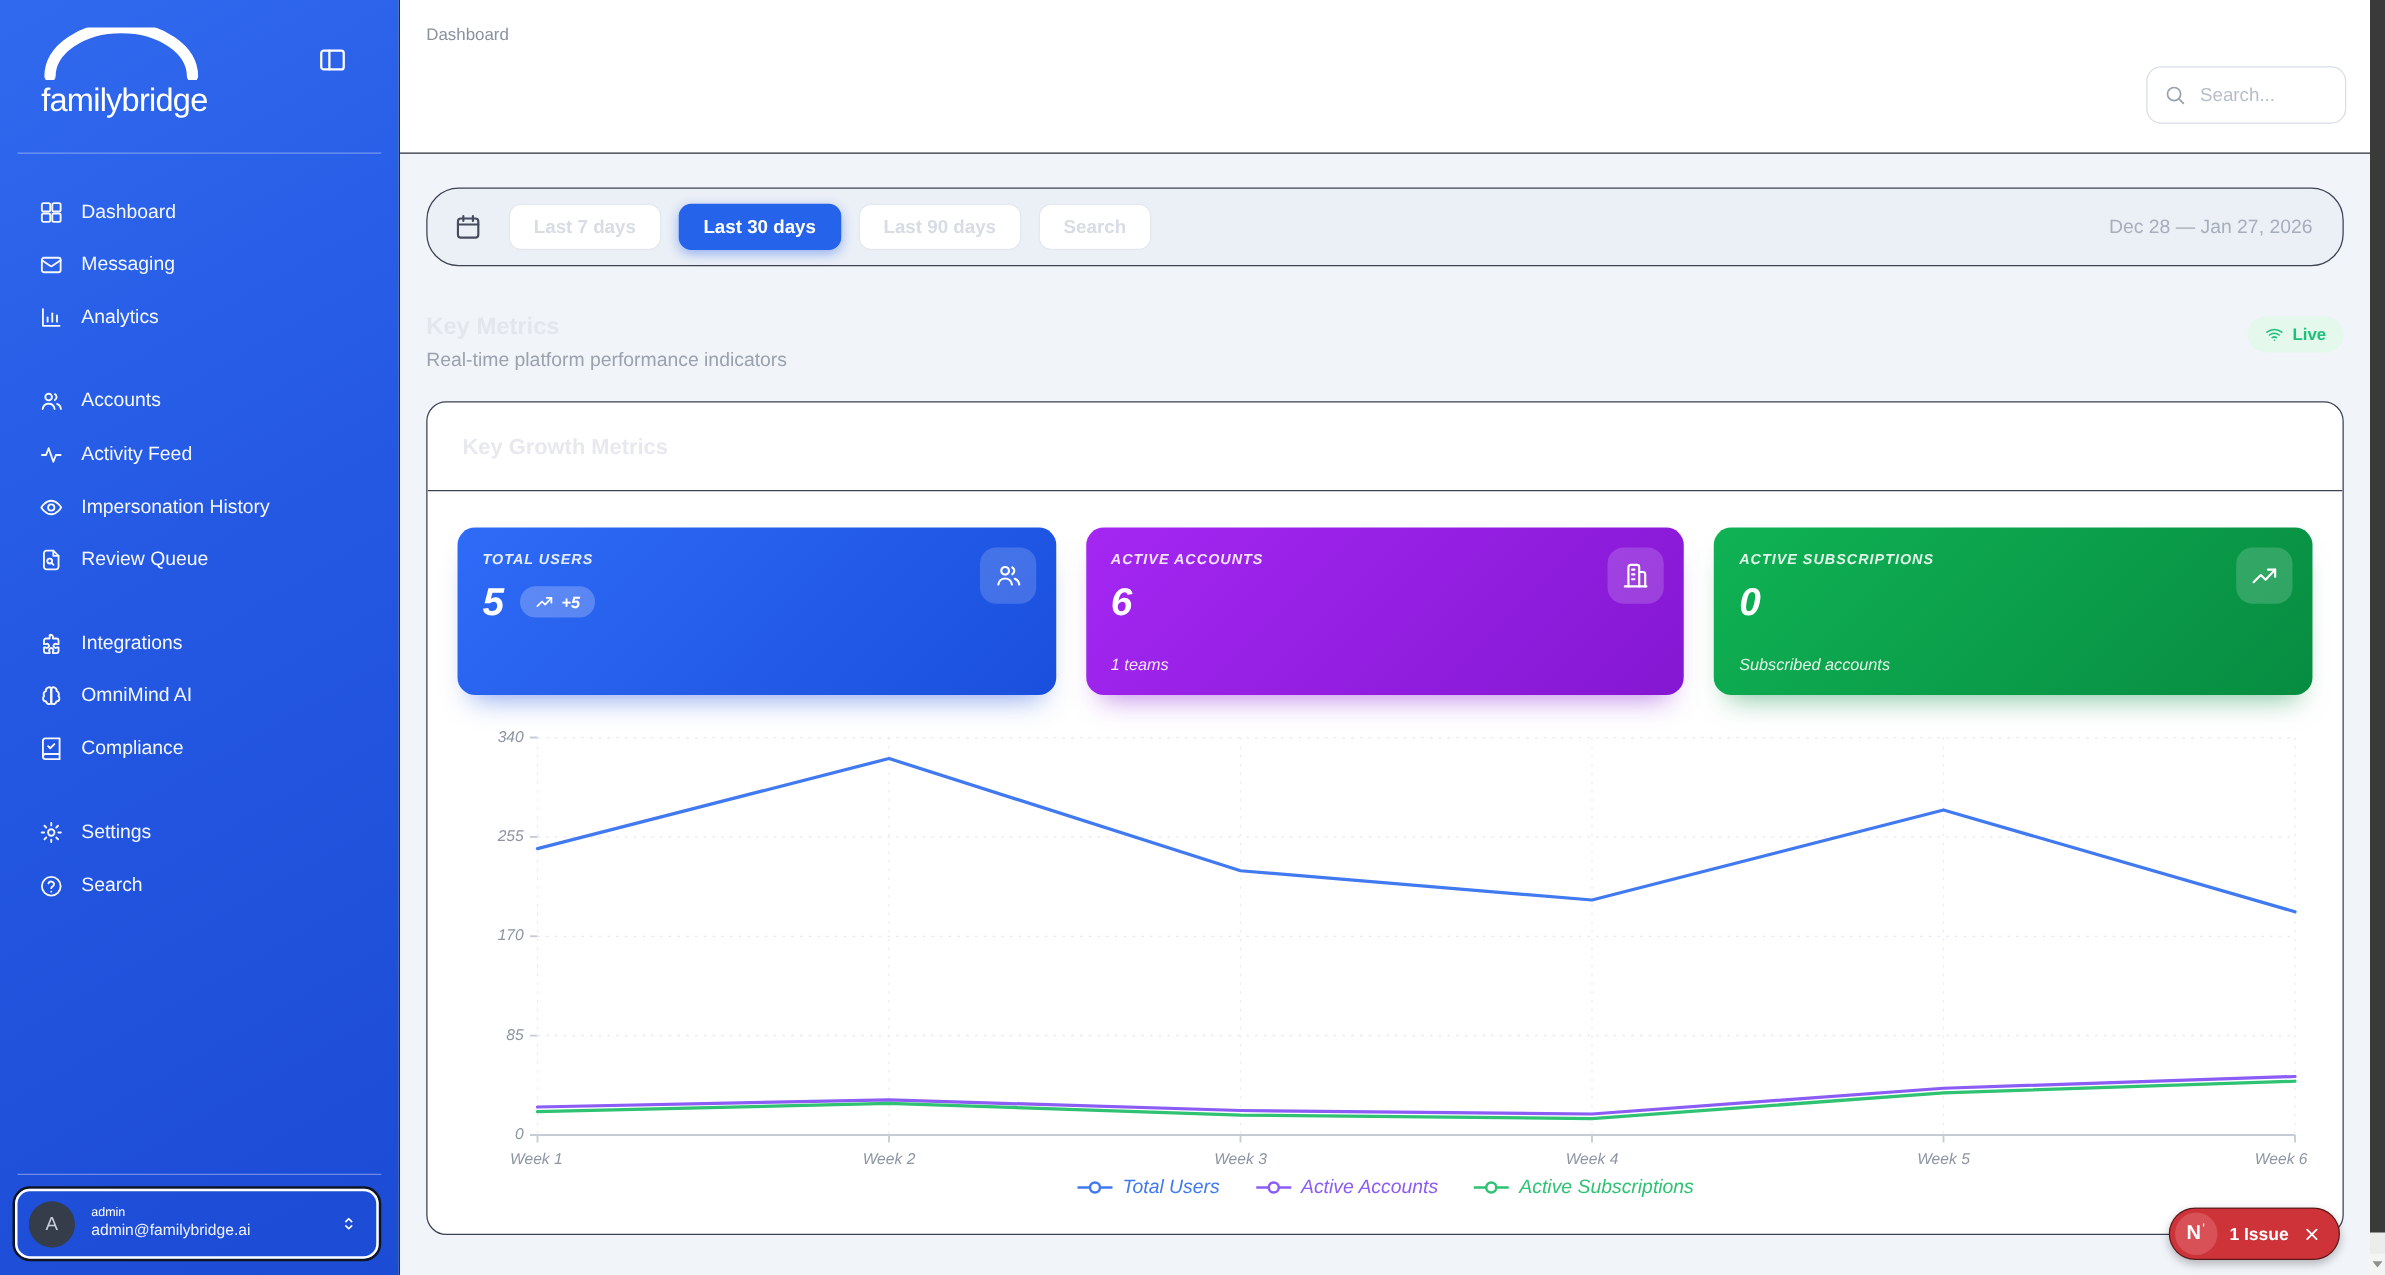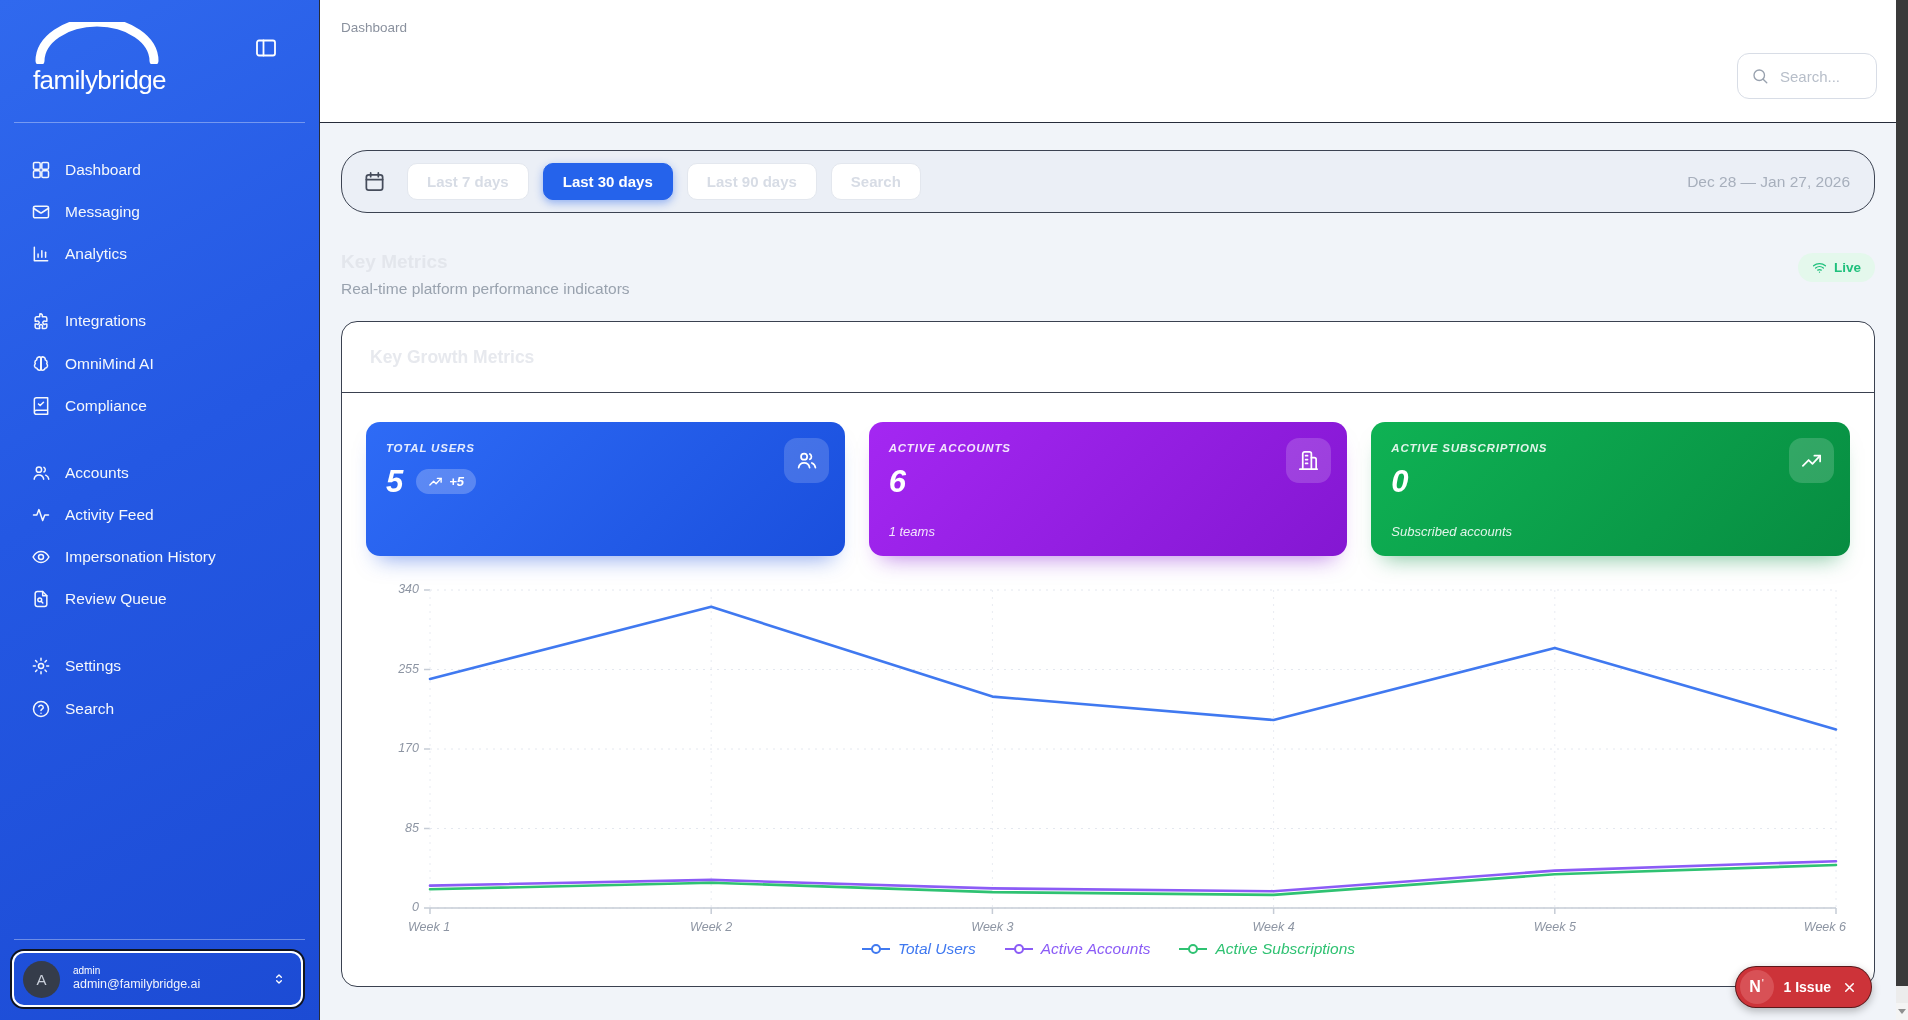--- a/index.html
+++ b/index.html
@@ -39,21 +39,21 @@
     display:flex; align-items:center; justify-content:center; font-size:15px; color:#c9cfda; }
   .user-meta { line-height:1.25; }
   .user-name { font-size:10px; }
   .user-email { font-size:12.5px; opacity:.93; }
   .user-chip .chevrons { margin-left:auto; width:16px; height:16px; }
 
   
   main { flex:1; min-width:0; display:flex; flex-direction:column; }
   .topbar { height:123px; flex:0 0 123px; background:#fff; border-bottom:1px solid #262c3a; position:relative; }
   .crumb { position:absolute; top:20px; left:21px; font-size:13.5px; color:#8a919e; }
-  .search { position:absolute; top:53px; right:19px; width:140px; height:46px;
+  .search { position:absolute; top:53px; right:19px; width:160px; height:46px;
     border:1.5px solid #d8dde6; border-radius:12px; background:#fff;
     display:flex; align-items:center; gap:9px; padding:12px 13px; }
   .search svg { width:18px; height:18px; color:#98a1ae; flex:0 0 18px; }
   .search input { border:none; outline:none; width:100%; font-size:15px; color:#4a5160; background:transparent; font-family:inherit; }
   .search input::placeholder { color:#b7bec9; }
 
   .content { flex:1; padding:27px 21px 0; }
 
   .filter-bar { height:63px; background:#ebeff6; border:1.5px solid #3c4352; border-radius:26px;
     display:flex; align-items:center; padding:0 24px 0 21px; gap:12px; }
@@ -159,43 +159,20 @@
               <path d="M8.5 16v-4"></path>
               <path d="M13 16V8"></path>
               <path d="M17.5 16v-6"></path>
             </svg>
             <span>Analytics</span>
           </div>
         </div>
         <div class="nav-group">
           <div class="nav-item">
             <svg viewBox="0 0 24 24" fill="none" stroke="currentColor" stroke-width="1.8" stroke-linecap="round" stroke-linejoin="round">
-              <path d="M10.4 3.8a2 2 0 0 1 3.2 1.6V7h3.4A2 2 0 0 1 19 9v3.4h-1.6a2 2 0 1 0 0 3.2H19V19a2 2 0 0 1-2 2h-3.4v-1.6a2 2 0 1 0-3.2 0V21H7a2 2 0 0 1-2-2v-3.4h1.6a2 2 0 1 0 0-3.2H5V9a2 2 0 0 1 2-2h3.4V5.4c0-.6.4-1.2 1-1.6z"></path>
-            </svg>
-            <span>Integrations</span>
-          </div>
-          <div class="nav-item">
-            <svg viewBox="0 0 24 24" fill="none" stroke="currentColor" stroke-width="1.8" stroke-linecap="round" stroke-linejoin="round">
-              <path d="M12 4.5c-.9-1-2.4-1.3-3.6-.6C7.2 4.5 6.6 5.8 6.9 7 5.6 7.4 4.7 8.6 4.7 10c0 .6.2 1.2.5 1.7-.8.7-1.2 1.8-1 2.9.3 1.4 1.5 2.4 2.9 2.4.3 1.4 1.6 2.5 3.1 2.5.7 0 1.3-.2 1.8-.6z"></path>
-              <path d="M12 4.5c.9-1 2.4-1.3 3.6-.6 1.2.6 1.8 1.9 1.5 3.1 1.3.4 2.2 1.6 2.2 3 0 .6-.2 1.2-.5 1.7.8.7 1.2 1.8 1 2.9-.3 1.4-1.5 2.4-2.9 2.4-.3 1.4-1.6 2.5-3.1 2.5-.7 0-1.3-.2-1.8-.6z"></path>
-              <path d="M12 5v13.8"></path>
-            </svg>
-            <span>OmniMind AI</span>
-          </div>
-          <div class="nav-item">
-            <svg viewBox="0 0 24 24" fill="none" stroke="currentColor" stroke-width="1.8" stroke-linecap="round" stroke-linejoin="round">
-              <path d="M4 19.5v-15A2.5 2.5 0 0 1 6.5 2H20v20H6.5a2.5 2.5 0 0 1 0-5H20"></path>
-              <path d="M9 9.5l2 2 4-4"></path>
-            </svg>
-            <span>Compliance</span>
-          </div>
-        </div>
-        <div class="nav-group">
-          <div class="nav-item">
-            <svg viewBox="0 0 24 24" fill="none" stroke="currentColor" stroke-width="1.8" stroke-linecap="round" stroke-linejoin="round">
               <circle cx="9.5" cy="8" r="3.2"></circle>
               <path d="M3.8 19.4c.5-3 2.9-5 5.7-5s5.2 2 5.7 5"></path>
               <path d="M15.5 5.2a3.2 3.2 0 0 1 0 5.6"></path>
               <path d="M17.6 14.6c1.9.7 3.3 2.3 3.7 4.8"></path>
             </svg>
             <span>Accounts</span>
           </div>
           <div class="nav-item">
             <svg viewBox="0 0 24 24" fill="none" stroke="currentColor" stroke-width="1.8" stroke-linecap="round" stroke-linejoin="round">
               <path d="M3 12h4l2.5-6.5L14 18.5 16.5 12H21"></path>
@@ -210,20 +187,43 @@
             <span>Impersonation History</span>
           </div>
           <div class="nav-item">
             <svg viewBox="0 0 24 24" fill="none" stroke="currentColor" stroke-width="1.8" stroke-linecap="round" stroke-linejoin="round">
               <path d="M14 3H7.5A2.5 2.5 0 0 0 5 5.5v13A2.5 2.5 0 0 0 7.5 21h9a2.5 2.5 0 0 0 2.5-2.5V8l-5-5z"></path>
               <path d="M14 3v5h5"></path>
               <circle cx="10.5" cy="13" r="2.3"></circle>
               <path d="M12.2 14.7l2 2"></path>
             </svg>
             <span>Review Queue</span>
+          </div>
+        </div>
+        <div class="nav-group">
+          <div class="nav-item">
+            <svg viewBox="0 0 24 24" fill="none" stroke="currentColor" stroke-width="1.8" stroke-linecap="round" stroke-linejoin="round">
+              <path d="M10.4 3.8a2 2 0 0 1 3.2 1.6V7h3.4A2 2 0 0 1 19 9v3.4h-1.6a2 2 0 1 0 0 3.2H19V19a2 2 0 0 1-2 2h-3.4v-1.6a2 2 0 1 0-3.2 0V21H7a2 2 0 0 1-2-2v-3.4h1.6a2 2 0 1 0 0-3.2H5V9a2 2 0 0 1 2-2h3.4V5.4c0-.6.4-1.2 1-1.6z"></path>
+            </svg>
+            <span>Integrations</span>
+          </div>
+          <div class="nav-item">
+            <svg viewBox="0 0 24 24" fill="none" stroke="currentColor" stroke-width="1.8" stroke-linecap="round" stroke-linejoin="round">
+              <path d="M12 4.5c-.9-1-2.4-1.3-3.6-.6C7.2 4.5 6.6 5.8 6.9 7 5.6 7.4 4.7 8.6 4.7 10c0 .6.2 1.2.5 1.7-.8.7-1.2 1.8-1 2.9.3 1.4 1.5 2.4 2.9 2.4.3 1.4 1.6 2.5 3.1 2.5.7 0 1.3-.2 1.8-.6z"></path>
+              <path d="M12 4.5c.9-1 2.4-1.3 3.6-.6 1.2.6 1.8 1.9 1.5 3.1 1.3.4 2.2 1.6 2.2 3 0 .6-.2 1.2-.5 1.7.8.7 1.2 1.8 1 2.9-.3 1.4-1.5 2.4-2.9 2.4-.3 1.4-1.6 2.5-3.1 2.5-.7 0-1.3-.2-1.8-.6z"></path>
+              <path d="M12 5v13.8"></path>
+            </svg>
+            <span>OmniMind AI</span>
+          </div>
+          <div class="nav-item">
+            <svg viewBox="0 0 24 24" fill="none" stroke="currentColor" stroke-width="1.8" stroke-linecap="round" stroke-linejoin="round">
+              <path d="M4 19.5v-15A2.5 2.5 0 0 1 6.5 2H20v20H6.5a2.5 2.5 0 0 1 0-5H20"></path>
+              <path d="M9 9.5l2 2 4-4"></path>
+            </svg>
+            <span>Compliance</span>
           </div>
         </div>
         <div class="nav-group">
           <div class="nav-item">
             <svg viewBox="0 0 24 24" fill="none" stroke="currentColor" stroke-width="1.8" stroke-linecap="round" stroke-linejoin="round">
               <circle cx="12" cy="12" r="3.1"></circle>
               <path d="M12 2.8v2.4M12 18.8v2.4M21.2 12h-2.4M5.2 12H2.8M18.5 5.5l-1.7 1.7M7.2 16.8l-1.7 1.7M18.5 18.5l-1.7-1.7M7.2 7.2L5.5 5.5"></path>
             </svg>
             <span>Settings</span>
           </div>

